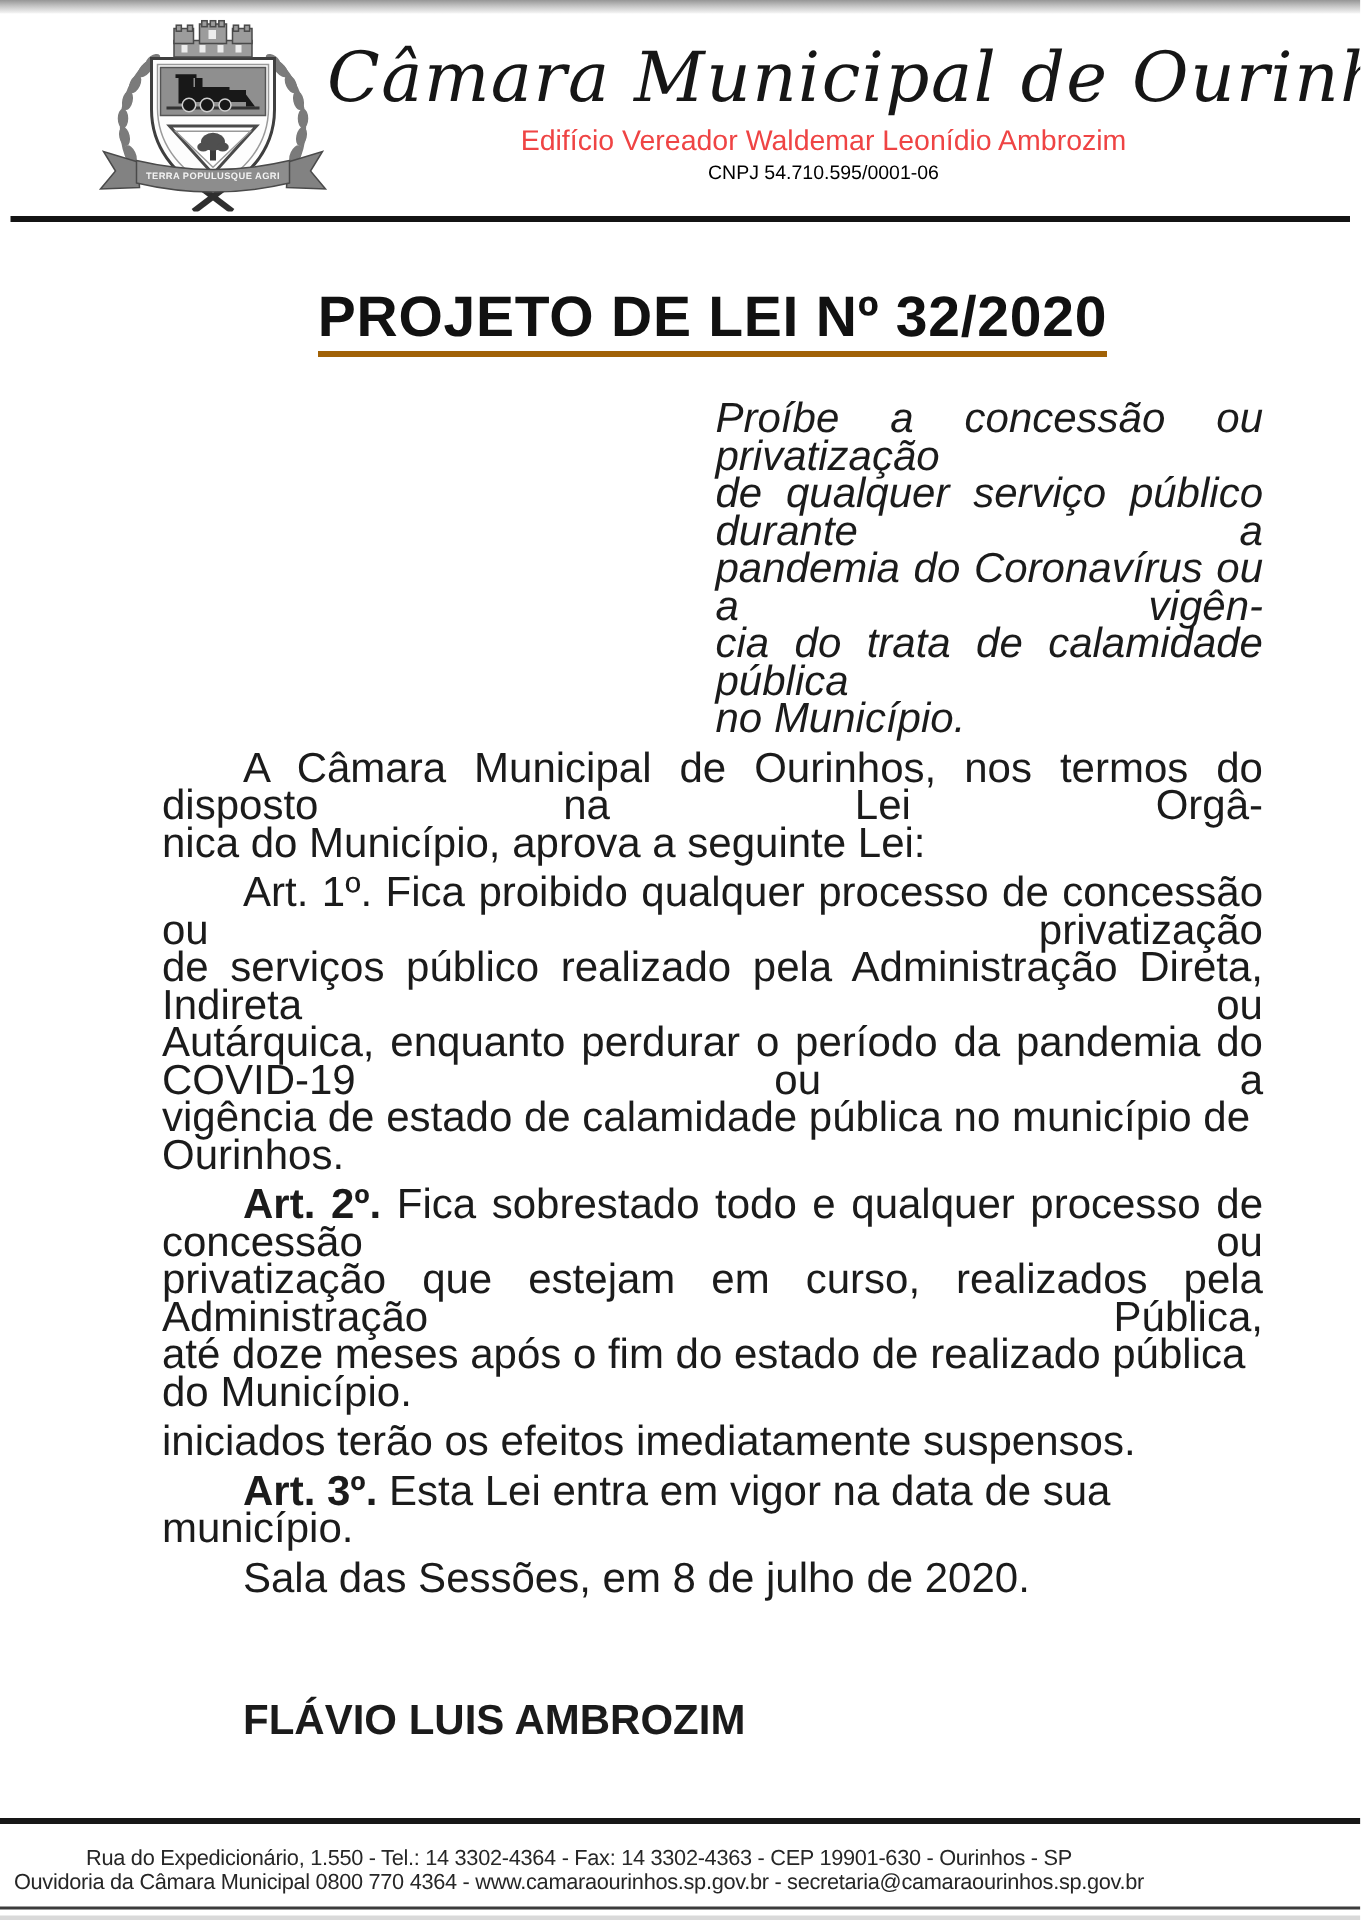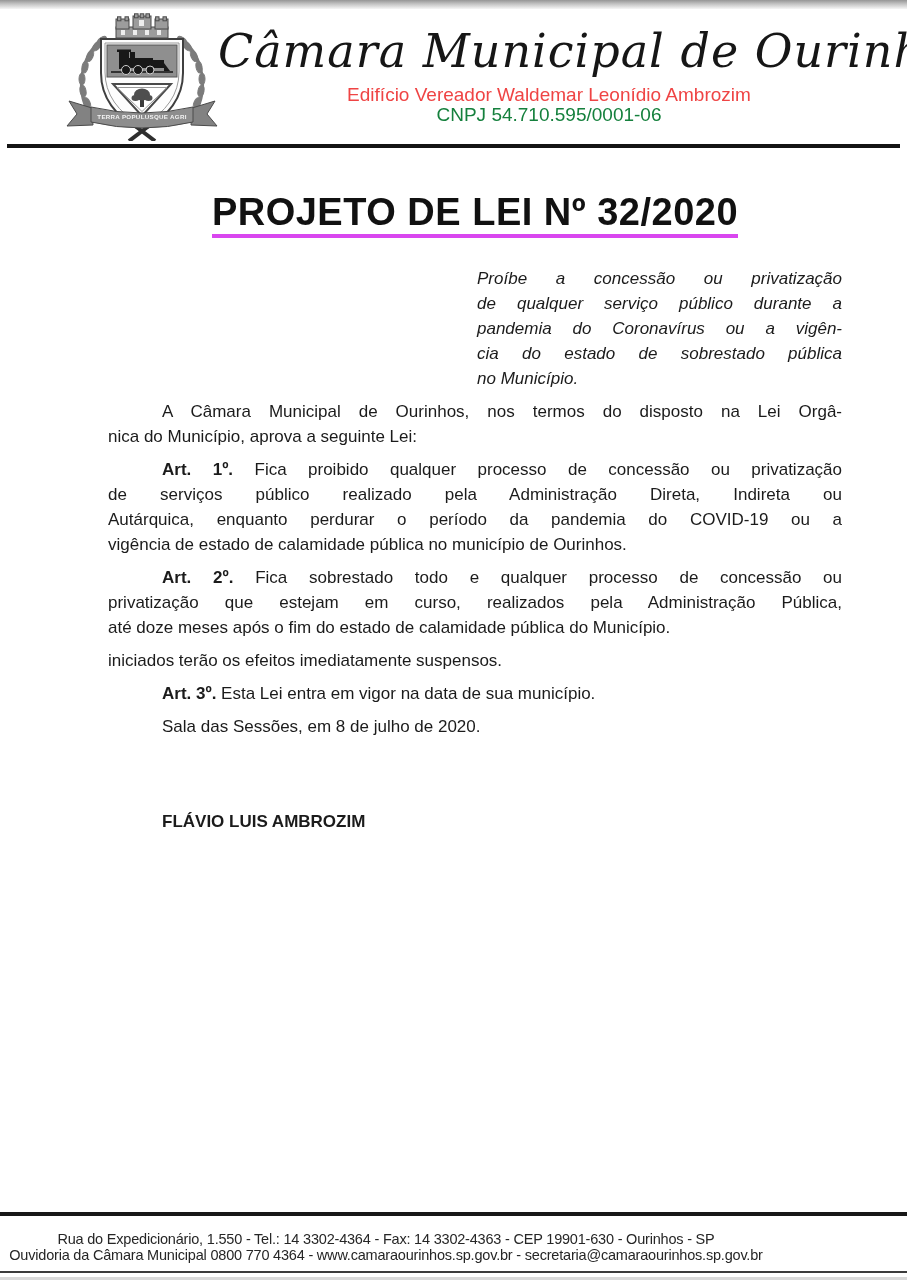--- a/index.html
+++ b/index.html
@@ -14,34 +14,34 @@
   .edge-bottom { position:absolute; bottom:0; left:0; right:0; height:3px; background:#d9d9d9; }
 
   
   .crest { position:absolute; left:60px; top:13px; width:164px; height:128px; }
   .header-text { position:absolute; left:218px; top:20px; width:662px; text-align:center; }
   .org-name {
     font-family:"DejaVu Serif", serif; font-style:italic; font-weight:400;
     font-size:46px; line-height:62px; color:#161616; letter-spacing:1px; white-space:nowrap;
   }
   .building { font-size:19px; line-height:22px; margin-top:2px; color:#ef4444; }
-  .cnpj { font-size:19px; line-height:17px; color:#15803d; }
+  .cnpj { font-size:13px; line-height:17px; color:#000000; }
   .header-rule { position:absolute; top:144px; left:7px; width:893px; height:4px; background:#141414; }
 
   
   .content { position:absolute; left:108px; top:0; width:734px; }
   .doc-title {
     margin-top:190px; text-align:center;
     font-size:38px; font-weight:bold; line-height:44px; letter-spacing:.5px; color:#111;
     white-space:nowrap;
   }
-  .doc-title .u { border-bottom:4px solid #d946ef; padding-bottom:1px; }
+  .doc-title .u { border-bottom:4px solid #a16207; padding-bottom:1px; }
 
   .ementa { margin-left:369px; width:365px; margin-top:32px; font-style:italic; }
-  .line { font-size:17px; line-height:25px; text-align:left; }
+  .line { font-size:28px; line-height:25px; text-align:left; }
   .line.jl { text-align:justify; text-align-last:justify; }
   .para { margin-top:8px; }
   .para .fl { text-indent:54px; }
   .para.center { text-align:center; margin-left:54px; }
   .para[data-name="signature-name"] { margin-top:70px; }
 
   
   .footer-rule { position:absolute; top:1212px; left:0; width:907px; height:4px; background:#171717; }
   .footer-text { position:absolute; top:1231px; left:0; width:772px; text-align:center; color:#262626; }
   .footer-line { font-size:14.5px; line-height:16px; letter-spacing:-0.2px; white-space:nowrap; }
@@ -137,39 +137,39 @@
 
   <div class="content" data-name="document-content">
     <div class="doc-title" data-name="document-title">
       <span class="u">PROJETO DE LEI Nº 32/2020</span>
     </div>
 
     <div class="ementa" data-name="ementa">
         <div class="line jl" data-name="ementa-line">Proíbe a concessão ou privatização</div>
         <div class="line jl" data-name="ementa-line">de qualquer serviço público durante a</div>
         <div class="line jl" data-name="ementa-line">pandemia do Coronavírus ou a vigên-</div>
-        <div class="line jl" data-name="ementa-line">cia do estado de sobrestado pública</div>
+        <div class="line jl" data-name="ementa-line">cia do trata de calamidade pública</div>
         <div class="line" data-name="ementa-line">no Município.</div>
       </div>
 
     <div data-name="document-body">
         <div class="para" data-name="preamble">
           <div class="line jl fl" data-name="text-line"><span>A Câmara Municipal de Ourinhos, nos termos do disposto na Lei Orgâ-</span></div>
           <div class="line" data-name="text-line"><span>nica do Município, aprova a seguinte Lei:</span></div>
         </div>
         <div class="para" data-name="article-1">
-          <div class="line jl fl" data-name="text-line"><span style="font-weight: bold;">Art. 1º.</span><span> Fica proibido qualquer processo de concessão ou privatização</span></div>
+          <div class="line jl fl" data-name="text-line"><span style="font-weight: normal;">Art. 1º.</span><span> Fica proibido qualquer processo de concessão ou privatização</span></div>
           <div class="line jl" data-name="text-line"><span>de serviços público realizado pela Administração Direta, Indireta ou</span></div>
           <div class="line jl" data-name="text-line"><span>Autárquica, enquanto perdurar o período da pandemia do COVID-19 ou a</span></div>
           <div class="line" data-name="text-line"><span>vigência de estado de calamidade pública no município de Ourinhos.</span></div>
         </div>
         <div class="para" data-name="article-2">
           <div class="line jl fl" data-name="text-line"><span style="font-weight: bold;">Art. 2º.</span><span> Fica sobrestado todo e qualquer processo de concessão ou</span></div>
           <div class="line jl" data-name="text-line"><span>privatização que estejam em curso, realizados pela Administração Pública,</span></div>
-          <div class="line" data-name="text-line"><span>até doze meses após o fim do estado de calamidade pública do Município.</span></div>
+          <div class="line" data-name="text-line"><span>até doze meses após o fim do estado de realizado pública do Município.</span></div>
         </div>
         <div class="para" data-name="sole-paragraph">
           <div class="line" data-name="text-line"><span>iniciados terão os efeitos imediatamente suspensos.</span></div>
         </div>
         <div class="para" data-name="article-3">
           <div class="line fl" data-name="text-line"><span style="font-weight: bold; text-align: right;">Art. 3º.</span><span> Esta Lei entra em vigor na data de sua município.</span></div>
         </div>
         <div class="para center" data-name="session-date">
           <div class="line" data-name="text-line"><span>Sala das Sessões, em 8 de julho de 2020.</span></div>
         </div>

